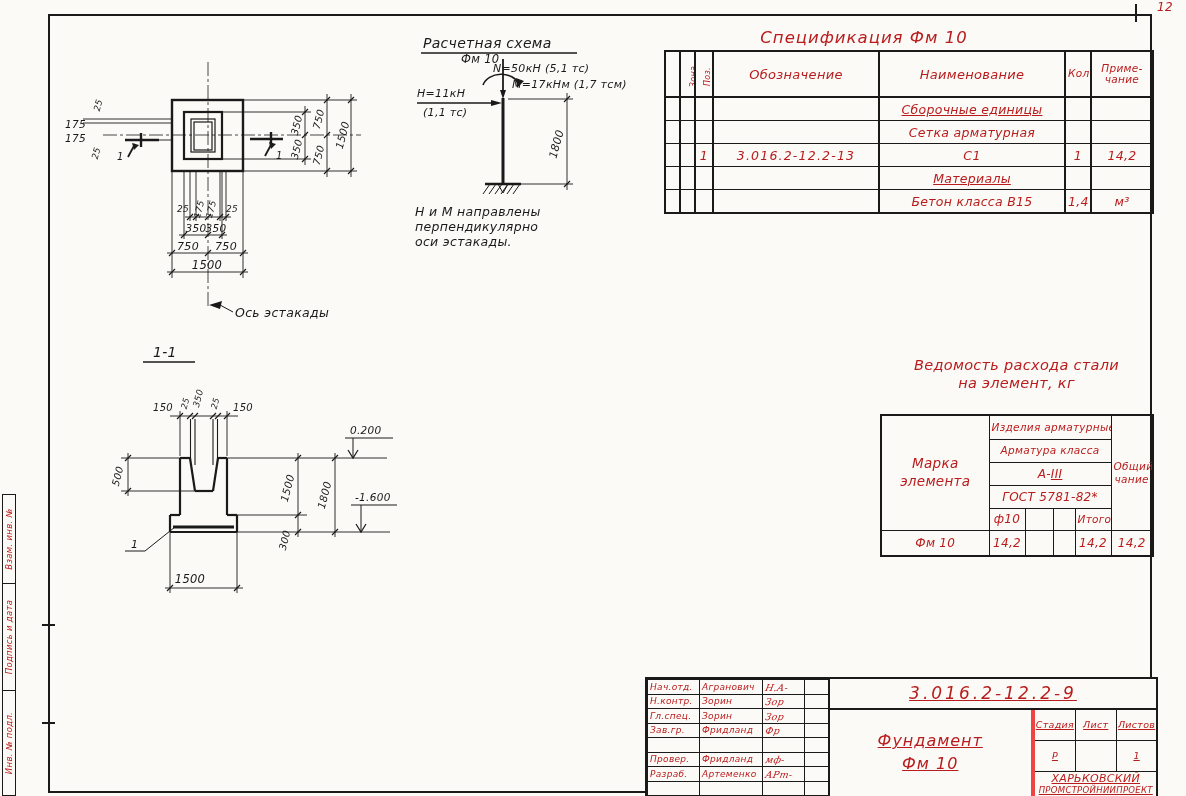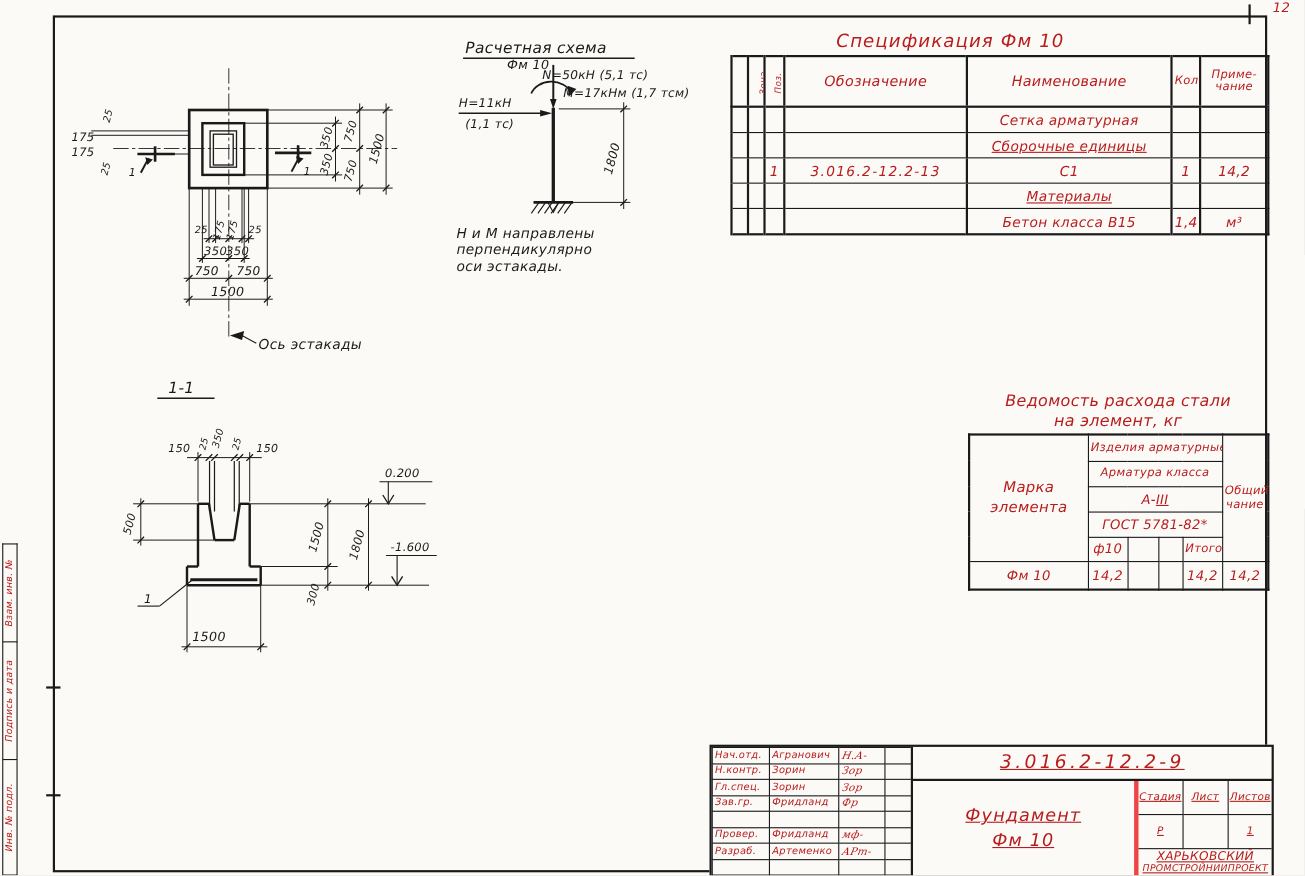--- a/index.html
+++ b/index.html
@@ -28,21 +28,21 @@
   .spec-title{width:400px;text-align:center;font-size:16.5px;margin-bottom:3px;letter-spacing:1px;}
   .spec-t{width:489px;border:2px solid #1a1a1a;}
   .spec-t td{border-left:2px solid #1a1a1a;}
   .spec-t tr.hd td{border-bottom:2px solid #1a1a1a;height:44px;font-size:13px;}
   .spec-t tr.r td{height:22px;}
   .vh span{display:inline-block;transform:rotate(-90deg);font-size:8px;white-space:nowrap;}
   .u{text-decoration:underline;}
   .small{font-size:10.5px !important;line-height:1.05;}
   .desig{letter-spacing:1.2px;}
   .steel{position:absolute;left:880px;top:356px;width:273px;}
-  .steel-title{text-align:center;font-size:14.5px;line-height:1.25;margin-bottom:2px;font-style:italic;}
+  .steel-title{text-align:center;font-size:14.5px;line-height:1.25;margin-bottom:22px;font-style:italic;}
   .steel-t{width:273px;border:2px solid #1a1a1a;}
   .steel-t td{font-size:12px;}
   .markcell{font-size:13.5px !important;line-height:1.3;}
   .overall{font-size:10.5px !important;line-height:1.2;}
   
   .stamp{position:absolute;left:645px;top:677px;width:509px;height:117px;border:2px solid #1a1a1a;display:flex;background:#fbfaf7;}
   .sig-t{width:182px;border-right:2px solid #1a1a1a;}
   .sig-t td{height:12.6px;font-size:9px;text-align:left;padding:0 2px;white-space:nowrap;}
   .sig{font-family:"DejaVu Serif",serif;font-size:9.5px !important;transform:skewX(-12deg);}
   .stamp-right{width:327px;display:flex;flex-direction:column;text-decoration:underline;}
@@ -288,30 +288,30 @@
         <td class="small">
               <div>Приме-</div>
               <div>чание</div>
             </td>
       </tr>
       <tr class="r">
         <td></td>
             <td></td>
         <td></td>
         <td></td>
+        <td class="u">Сборочные единицы</td>
+        <td></td>
+        <td></td>
+      </tr>
+      <tr class="r">
+        <td></td>
+            <td></td>
+        <td></td>
+        <td></td>
         <td>Сетка арматурная</td>
-        <td></td>
-        <td></td>
-      </tr>
-      <tr class="r">
-        <td></td>
-            <td></td>
-        <td></td>
-        <td></td>
-        <td class="u">Сборочные единицы</td>
         <td></td>
         <td></td>
       </tr>
       <tr class="r">
         <td></td>
             <td></td>
         <td>1</td>
         <td class="desig">3.016.2-12.2-13</td>
         <td>С1</td>
         <td>1</td>

